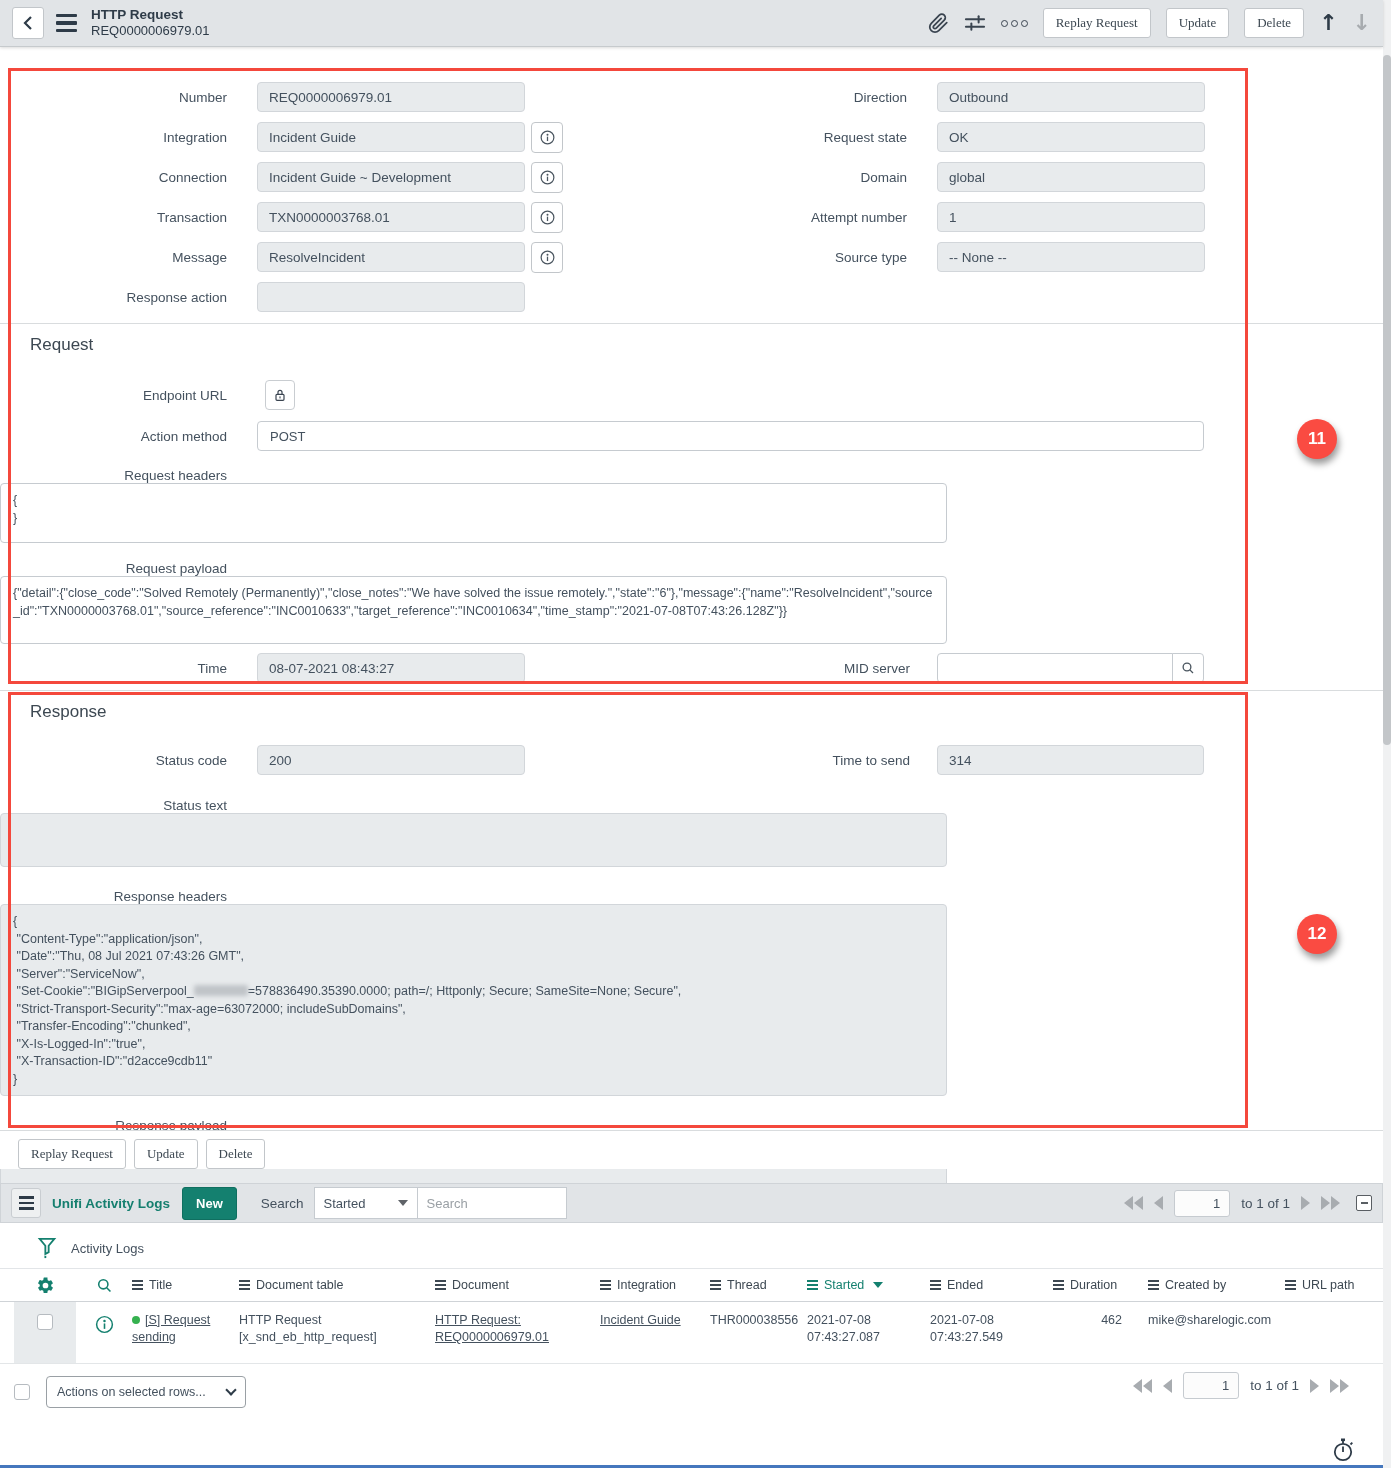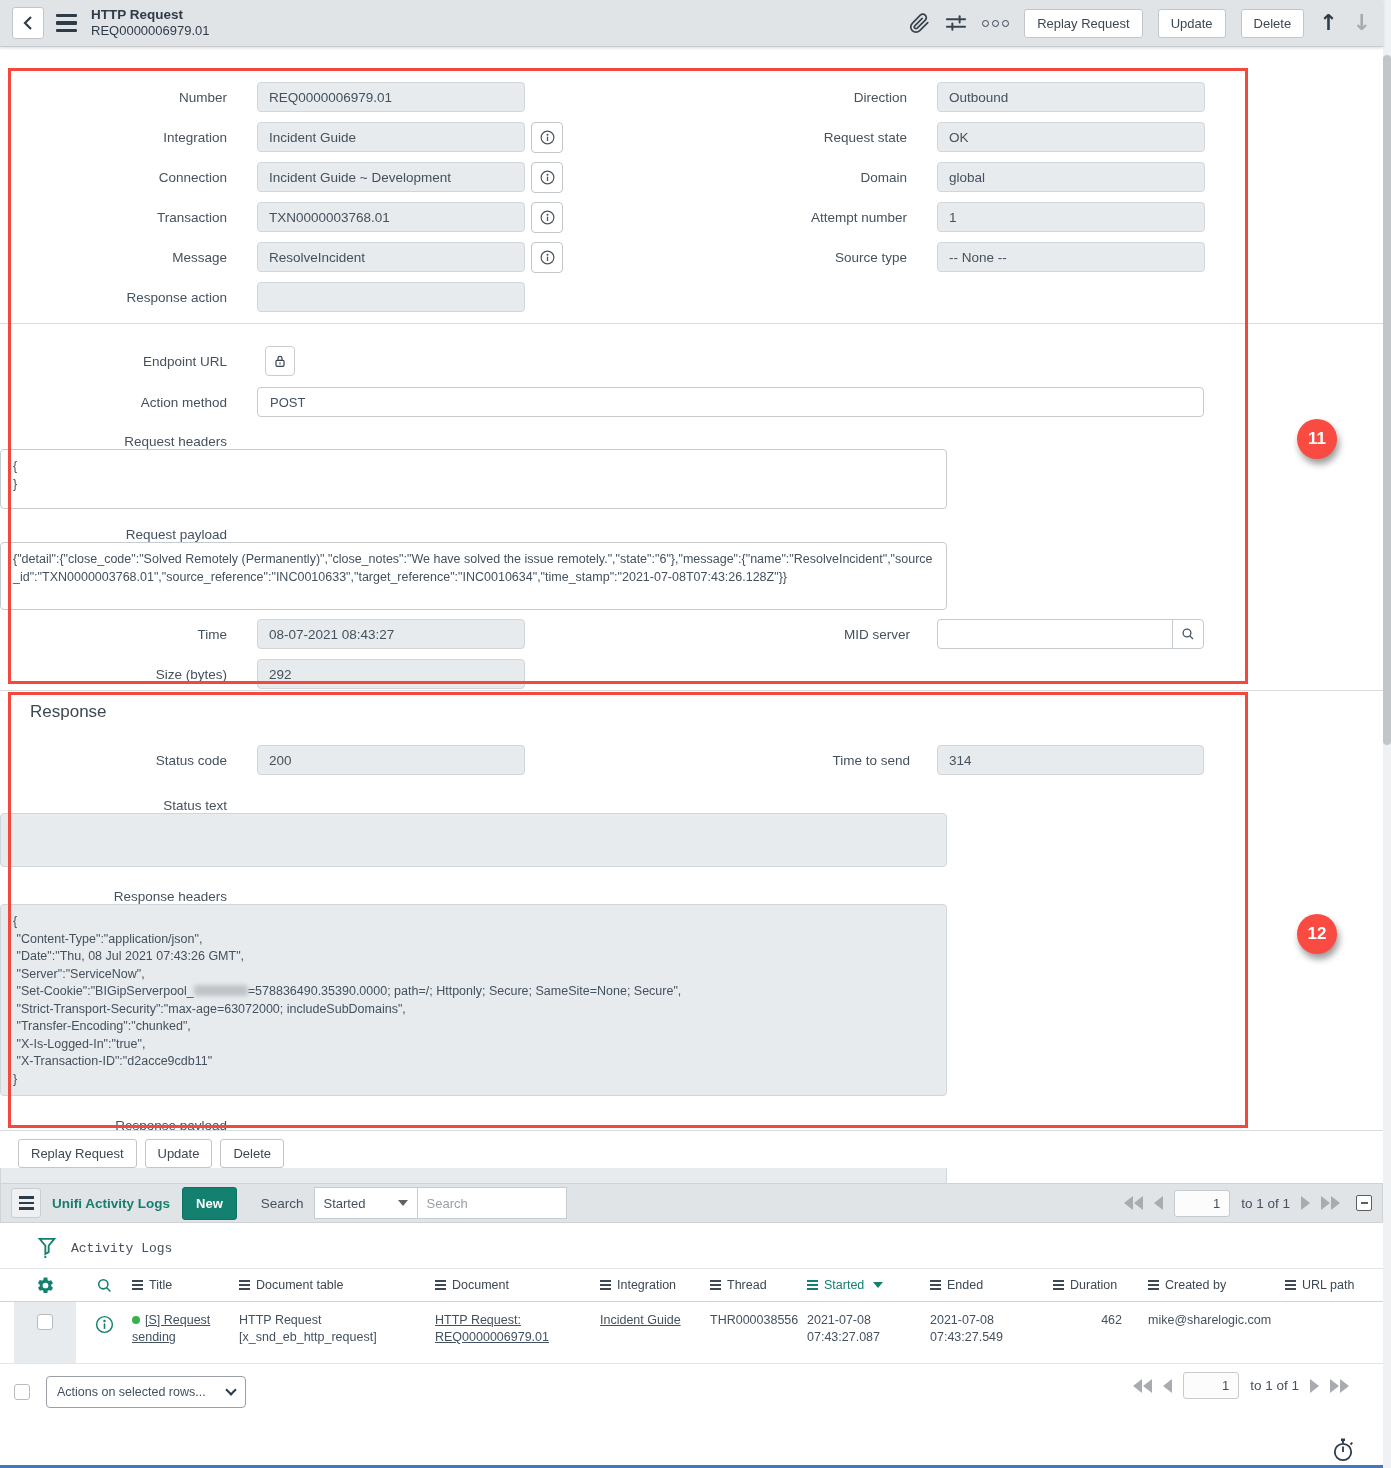--- a/index.html
+++ b/index.html
@@ -4,21 +4,21 @@
 <style>
   * { margin:0; padding:0; box-sizing:border-box; }
   body { font-family:"Liberation Sans","DejaVu Sans",sans-serif; color:#44515e; background:#fff; }
   #stage { position:relative; width:1391px; height:1468px; overflow:hidden; background:#fff; }
 
   
   .topbar { position:absolute; top:0; left:0; width:1383px; height:47px; background:#e1e4e7;
             border-bottom:1px solid #c6cacd; box-shadow:0 1px 3px rgba(0,0,0,.15);
             display:flex; align-items:center; padding:0 12px; z-index:5; }
   .btn { background:#fff; border:1px solid #c2c6ca; border-radius:3px; color:#3d4852;
-         font-size:13px; padding:6px 12px; cursor:pointer; font-family:Liberation Sans, sans-serif; white-space:nowrap; }
+         font-size:13px; padding:6px 12px; cursor:pointer; font-family:Liberation Serif, serif; white-space:nowrap; }
   .back-btn { width:32px; height:32px; display:flex; align-items:center; justify-content:center; padding:0; }
   .burger { width:21px; display:flex; flex-direction:column; gap:4px; margin:0 14px 0 12px; cursor:pointer; }
   .burger i { height:3.2px; background:#2e3b48; border-radius:1px; display:block; }
   .title-block { line-height:16px; }
   .t1 { font-size:13.5px; font-weight:bold; color:#2e3b48; }
   .t2 { font-size:13px; color:#2e3b48; }
   .topbar-right { margin-left:auto; display:flex; align-items:center; gap:15px; }
   .icon-plain { display:flex; align-items:center; cursor:pointer; }
   .more-dots { display:inline-flex; gap:3px; cursor:pointer; }
   .more-dots i { width:7px; height:7px; border:1.6px solid #3a4450; border-radius:50%; display:block; }
@@ -90,21 +90,21 @@
   .tri.r { border-left:9px solid #a8acb0; }
   .dbl { display:inline-flex; gap:1px; cursor:pointer; }
   .page-input { width:56px; height:27px; border:1px solid #c6cbd0; border-radius:3px; text-align:right;
                 padding:0 9px; font-size:13px; background:#fcfcfc; font-family:inherit; color:#44515e; }
   .range-label { font-size:13.5px; white-space:nowrap; }
   .collapse-btn { width:16px; height:16px; border:1.5px solid #595e63; border-radius:2px; display:flex;
                   align-items:center; justify-content:center; margin-left:5px; cursor:pointer; background:#fff; }
   .collapse-btn i { width:7px; height:1.8px; background:#595e63; display:block; }
 
   .breadcrumb-row { display:flex; align-items:center; padding:13px 0 8px 36px; gap:13px; }
-  .bc-label { font-size:13px; color:#44515e;font-family:Liberation Mono, monospace; }
+  .bc-label { font-size:13px; color:#44515e; }
 
   .thead { display:flex; align-items:center; height:34px; border-top:1px solid #e2e5e8;
            border-bottom:1px solid #cfd3d7; font-size:12.5px; color:#3d4852; padding-left:14px; }
   .trow  { display:flex; min-height:62px; border-bottom:1px solid #e3e6e8; font-size:12.5px; padding-left:14px; }
   .c-check{width:62px;} .c-info{width:56px;} .c-title{width:107px;} .c-doctable{width:196px;}
   .c-doc{width:165px;} .c-integration{width:110px;} .c-thread{width:97px;} .c-started{width:123px;}
   .c-ended{width:123px;} .c-duration{width:75px;} .c-createdby{width:137px; padding-left:20px;}
   .c-urlpath{width:100px; padding-left:20px;}
   .hcell { display:flex; align-items:center; gap:6px; cursor:pointer; }
   .hcell.teal { color:#14806f; }
@@ -266,20 +266,21 @@
         <span class="ro">1</span>
       </div>
       <div class="frow">
         <span class="flabel">Source type</span>
         <span class="ro">-- None --</span>
       </div>
     </div>
   </div>
 
   <div class="section" id="request-section">
+    <div class="section-title">Request</div>
     <div class="srow" style="margin-top:22px; height:30px;">
       <span class="flabel">Endpoint URL</span>
       <span class="lock-btn">
         <svg width="16" height="16" viewBox="0 0 24 24" fill="none" stroke="#3a4450" stroke-width="1.8">
             <rect x="6" y="11" width="12" height="9" rx="1.5"></rect>
             <path d="M9 11 V8 a3 3 0 0 1 6 0 v3"></path>
             <rect x="11.2" y="14" width="1.6" height="3.2" fill="#3a4450" stroke="none"></rect>
           </svg>
       </span>
     </div>

